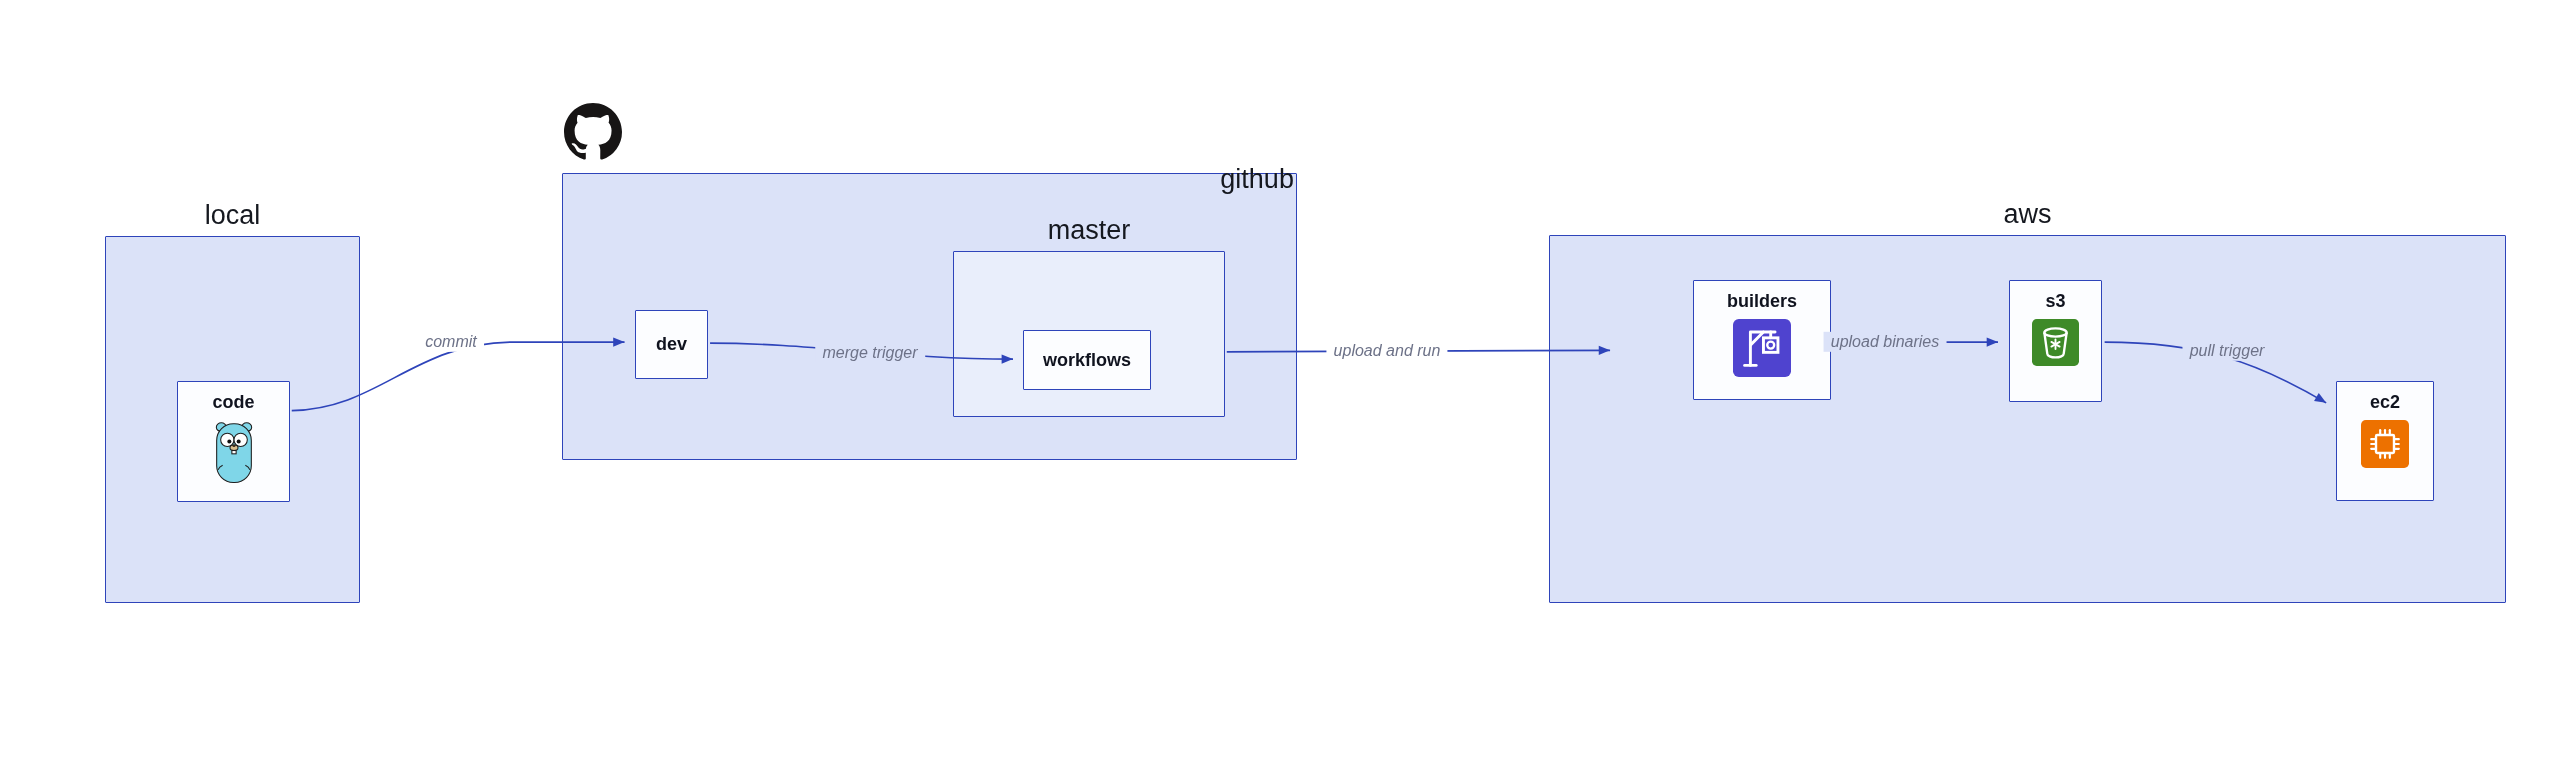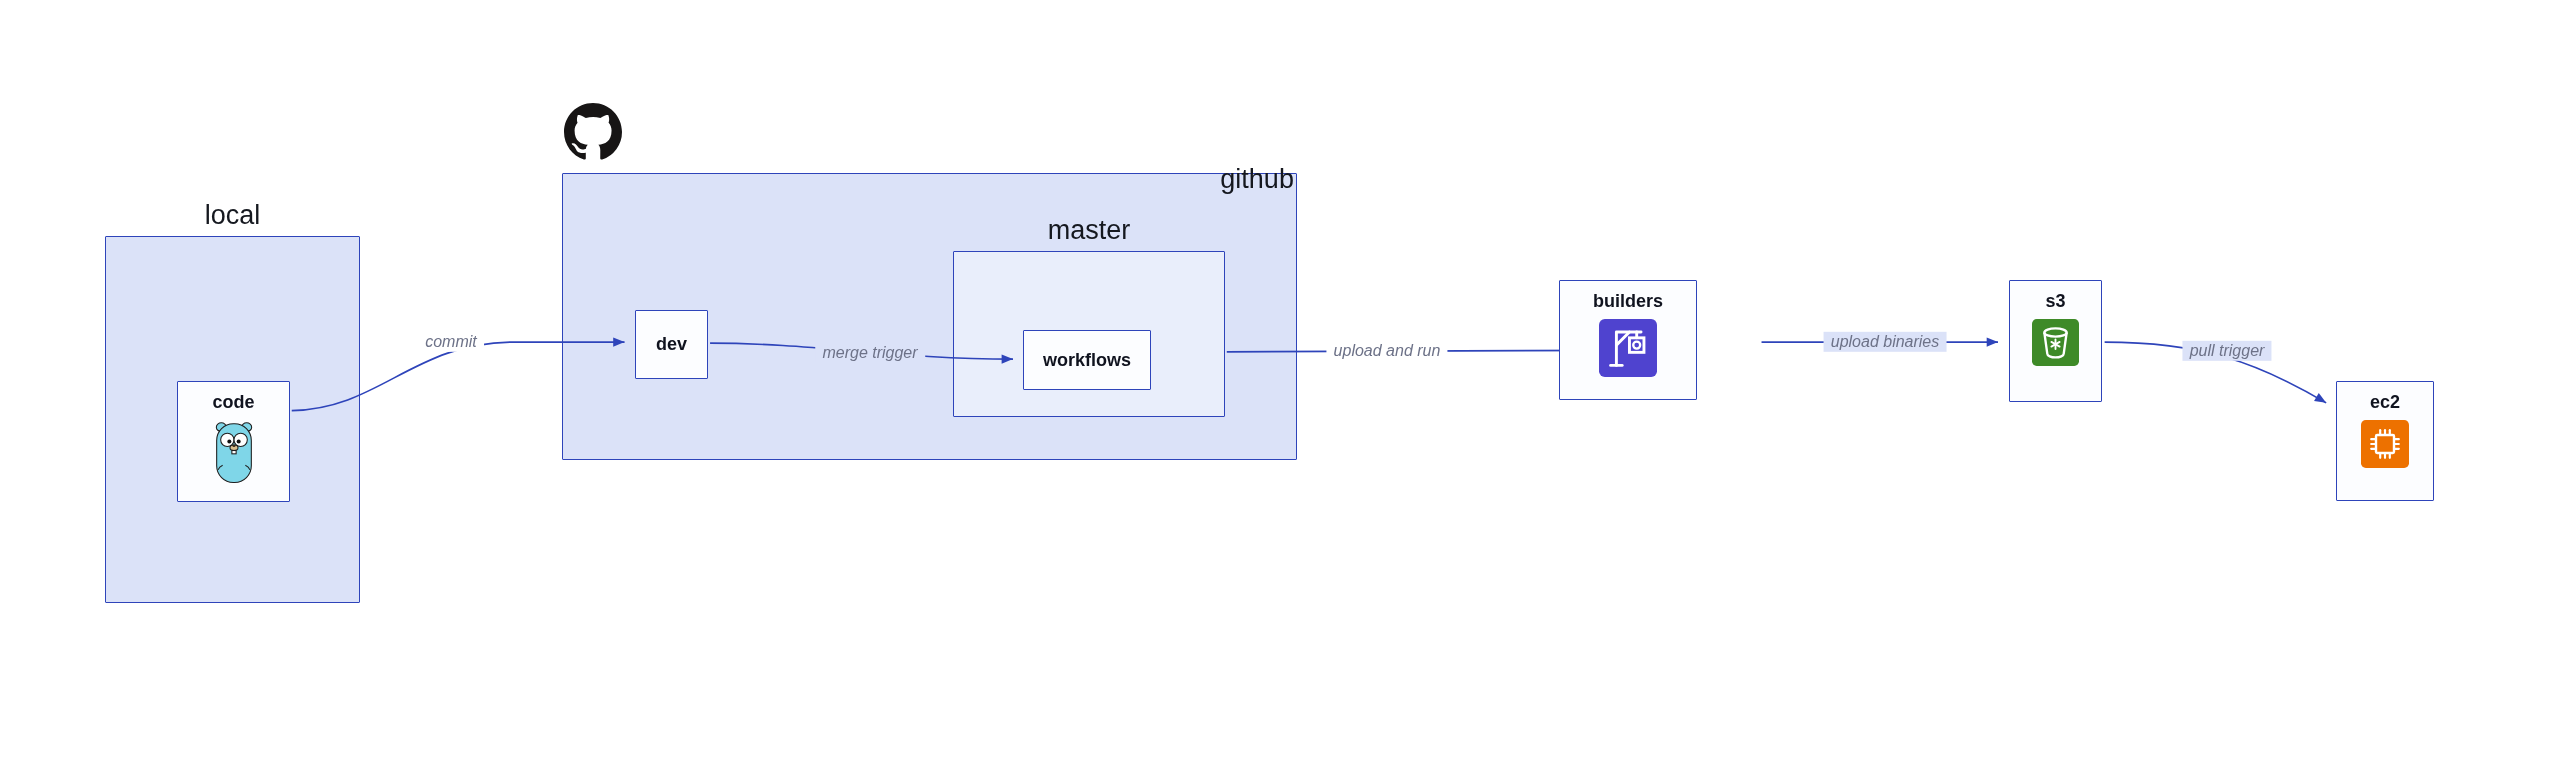--- a/index.html
+++ b/index.html
@@ -62,21 +62,21 @@
     white-space:nowrap;
   }
   .node .node-label { margin-top:10.3px; }
   .node.center-label { justify-content:center; }
   .node.center-label .node-label { margin-top:0; }
   .node-icon { margin-top:7.2px; }
 
   .n-code      { left:177px;  top:381px; width:113px; height:121px; }
   .n-dev       { left:635px; top:310px; width:73px; height:69px; }
   .n-workflows { left:1023px; top:330px; width:128px; height:60px; }
-  .n-builders  { left:1559px; top:280px; width:138px; height:120px; }
+  .n-builders  { left:1693px; top:280px; width:138px; height:120px; }
   .n-s3        { left:2009px; top:280px; width:93px; height:122px; }
   .n-ec2       { left:2336px; top:381px; width:98px; height:120px; }
 
   
   .octocat {
     position:absolute;
     left:1px;
     top:-71px;
     width:58px;
     height:58px;
@@ -123,20 +123,23 @@
     <div class="container-title title-right">github</div>
     <svg class="octocat" viewBox="0 0 16 16" aria-hidden="true">
       <path fill="#171515" d="M8 0C3.58 0 0 3.58 0 8c0 3.54 2.29 6.53 5.47 7.59.4.07.55-.17.55-.38 0-.19-.01-.82-.01-1.49-2.01.37-2.53-.49-2.69-.94-.09-.23-.48-.94-.82-1.13-.28-.15-.68-.52-.01-.53.63-.01 1.08.58 1.23.82.72 1.21 1.87.87 2.33.66.07-.52.28-.87.51-1.07-1.78-.2-3.64-.89-3.64-3.95 0-.87.31-1.59.82-2.15-.08-.2-.36-1.02.08-2.12 0 0 .67-.21 2.2.82.64-.18 1.32-.27 2-.27s1.36.09 2 .27c1.53-1.04 2.2-.82 2.2-.82.44 1.1.16 1.92.08 2.12.51.56.82 1.27.82 2.15 0 3.07-1.87 3.75-3.65 3.95.29.25.54.73.54 1.48 0 1.07-.01 1.93-.01 2.2 0 .21.15.46.55.38A8.013 8.013 0 0 0 16 8c0-4.42-3.58-8-8-8z"></path>
     </svg>
   </div>
 
   <div class="container fill-nested c-master">
     <div class="container-title title-center">master</div>
   </div>
 
+  <div class="container fill-outer c-aws">
+    <div class="container-title title-center">aws</div>
+  </div>
 
   <svg class="edges" aria-hidden="true" viewBox="0 0 5054 1516" width="2604" height="781">
     <defs>
       <marker id="arrow" markerUnits="userSpaceOnUse" markerWidth="40" markerHeight="40" refX="26" refY="14" orient="auto">
         <path d="M4 5 L26 14 L4 23 Z" fill="#2e44ba"></path>
       </marker>
     </defs>
     <path d="M 566 797 C 740 793 800 664 1000 664 L 1212 664" fill="none" stroke="#2e44ba" stroke-width="3.2" marker-end="url(#arrow)"></path>
     <path d="M 1378 666 C 1580 666 1740 697 1966 697" fill="none" stroke="#2e44ba" stroke-width="3.2" marker-end="url(#arrow)"></path>
     <path d="M 2381 683 L 3125 680" fill="none" stroke="#2e44ba" stroke-width="3.2" marker-end="url(#arrow)"></path>

